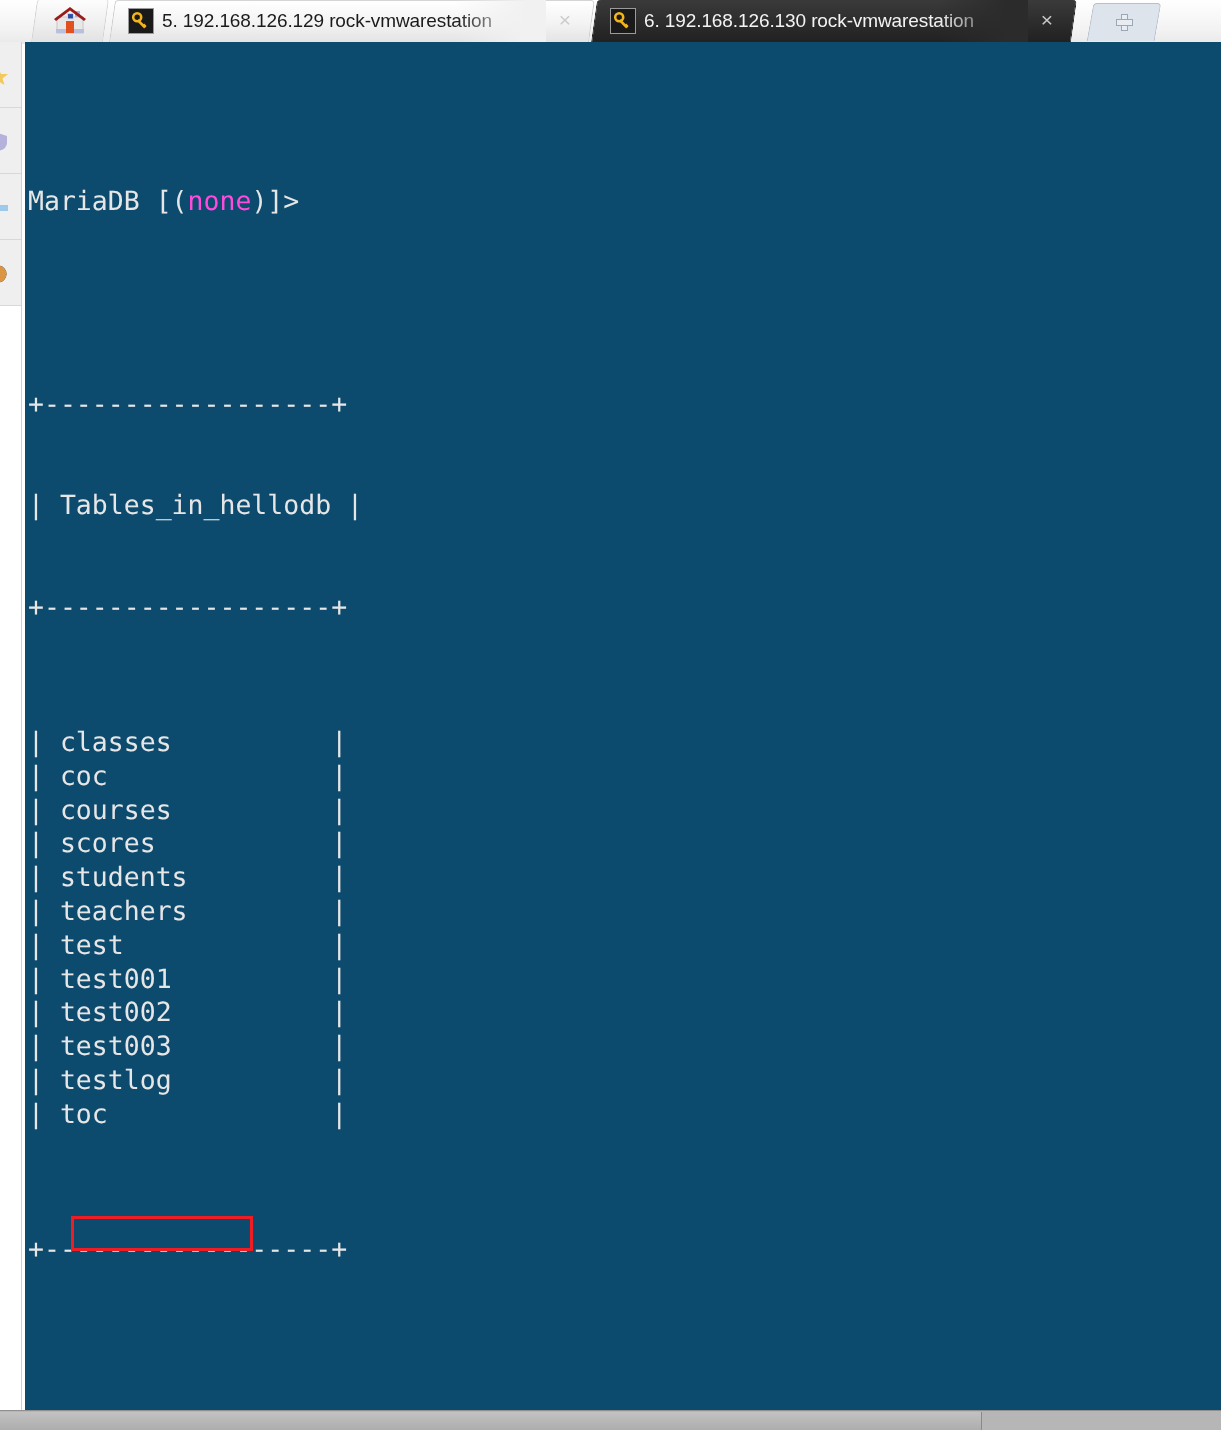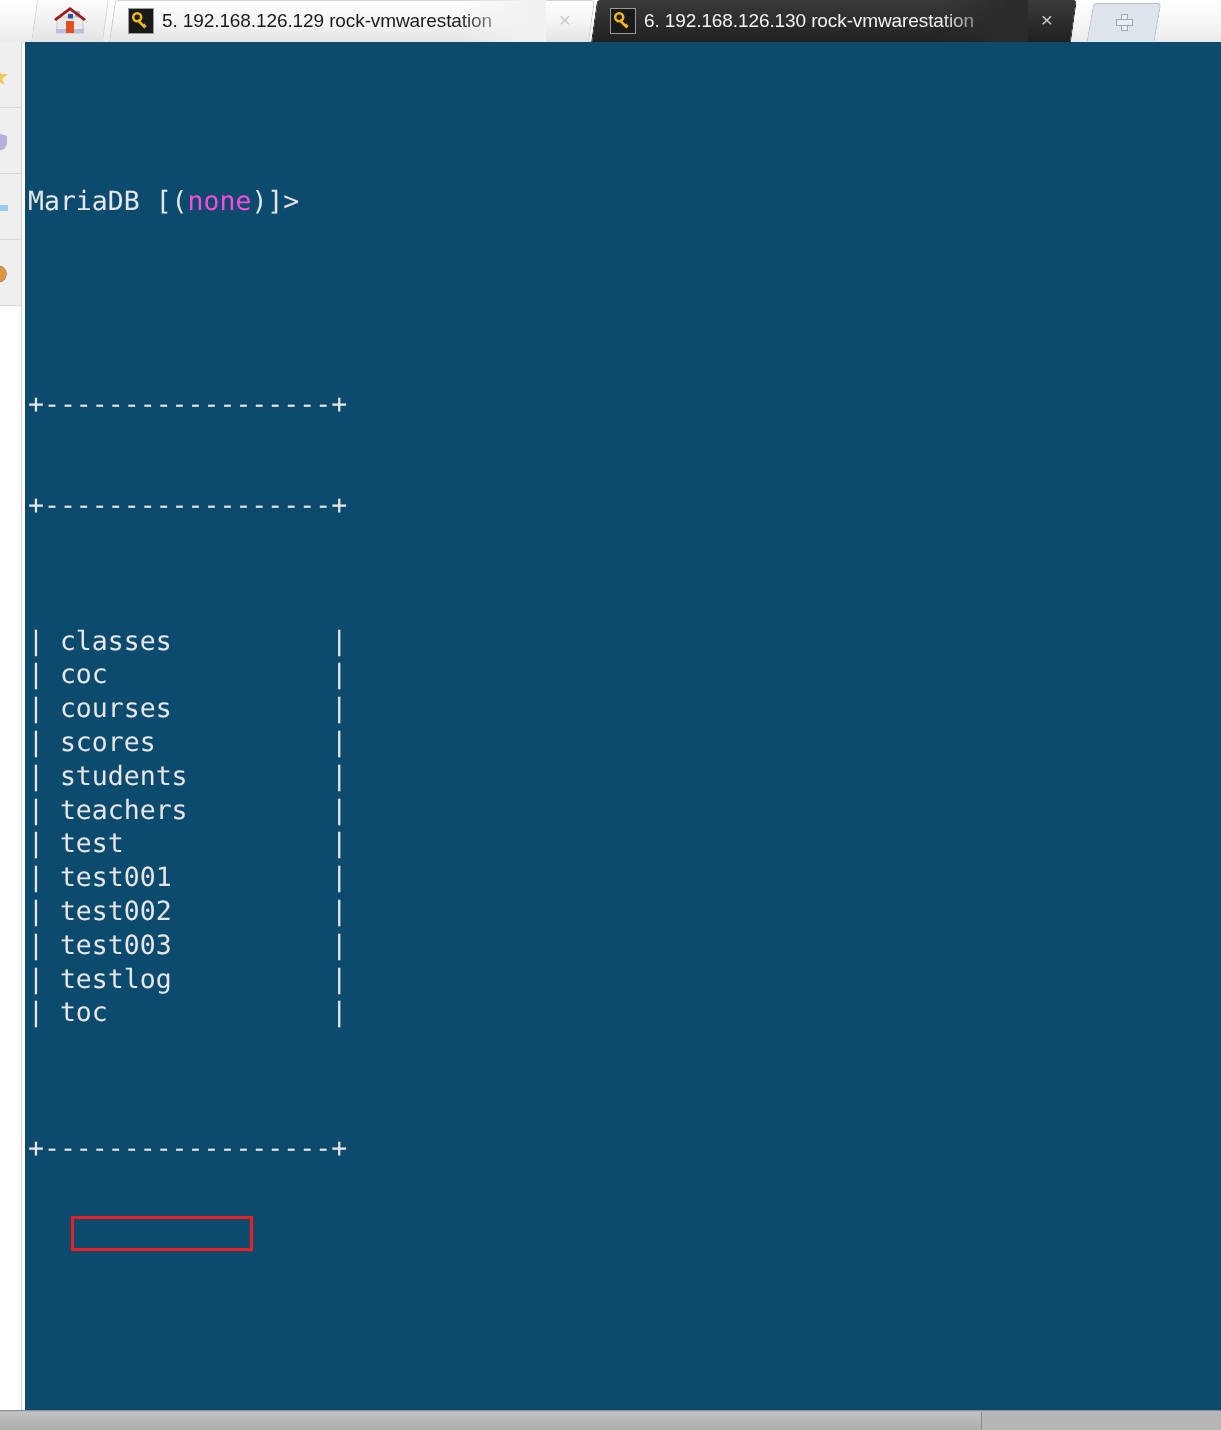--- a/index.html
+++ b/index.html
@@ -365,20 +365,21 @@
 
   <div class="terminal">
     <div class="term-inner">
 
       
       <div class="term-line"><span>MariaDB [(</span><span class="kw-none">none</span><span>)]&gt; </span></div>
 
       
 
       <div class="term-line">+------------------+</div>
+      <div class="term-line">| Tables_in_hellodb |</div>
       <div class="term-line">+------------------+</div>
 
       <div id="rows-1"><div class="term-line">| classes          |</div><div class="term-line">| coc              |</div><div class="term-line">| courses          |</div><div class="term-line">| scores           |</div><div class="term-line">| students         |</div><div class="term-line">| teachers         |</div><div class="term-line">| test             |</div><div class="term-line">| test001          |</div><div class="term-line">| test002          |</div><div class="term-line">| test003          |</div><div class="term-line">| testlog          |</div><div class="term-line">| toc              |</div></div>
 
       <div class="term-line">+------------------+</div>
       
       
 
       
       

